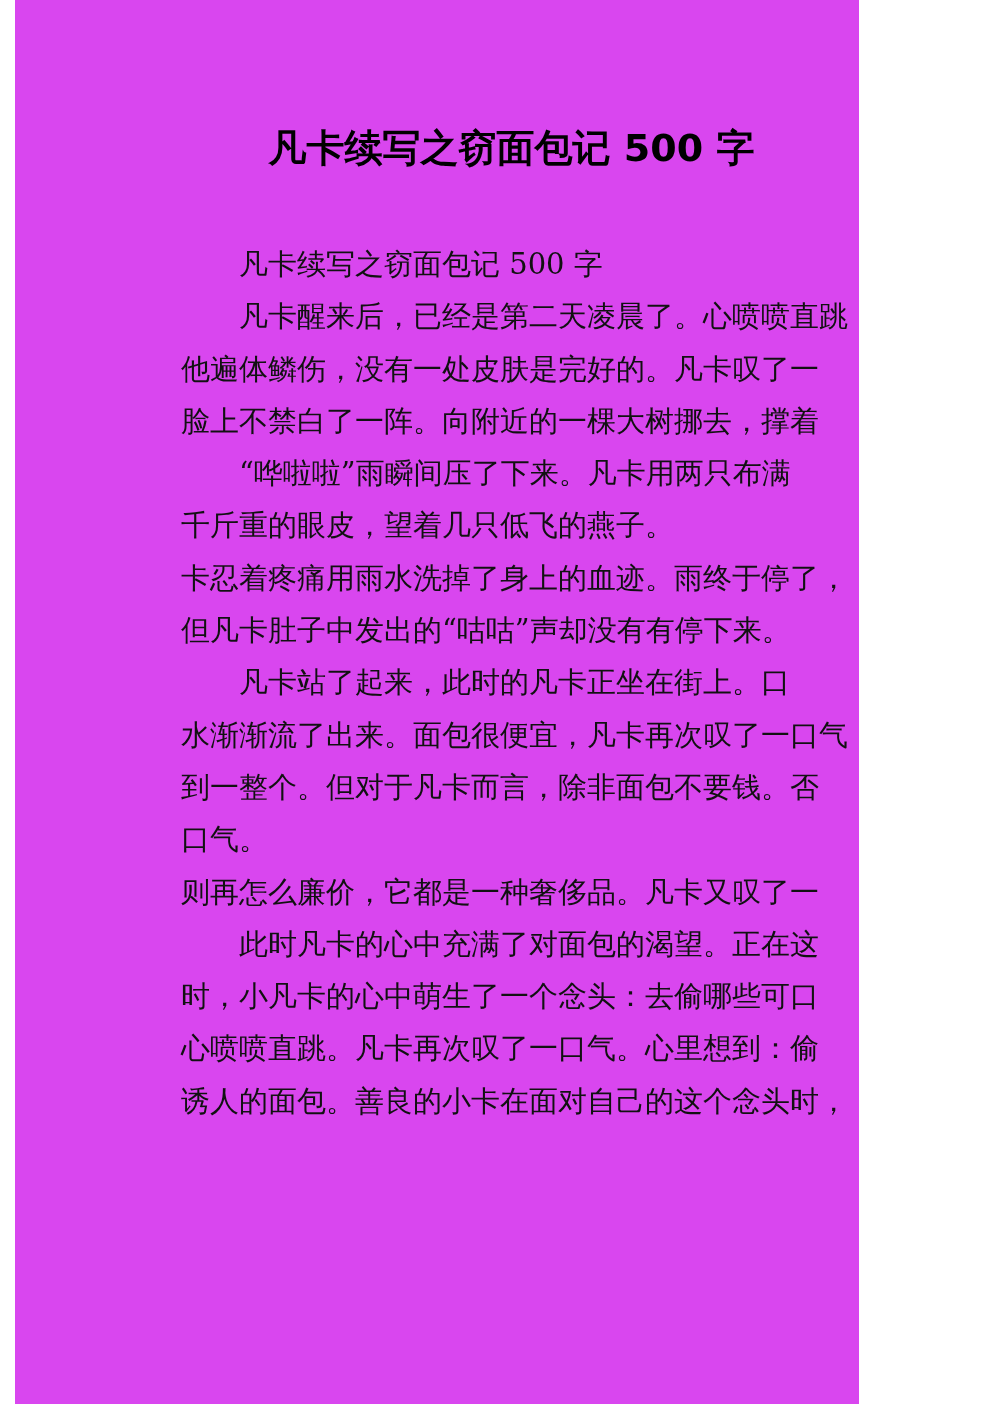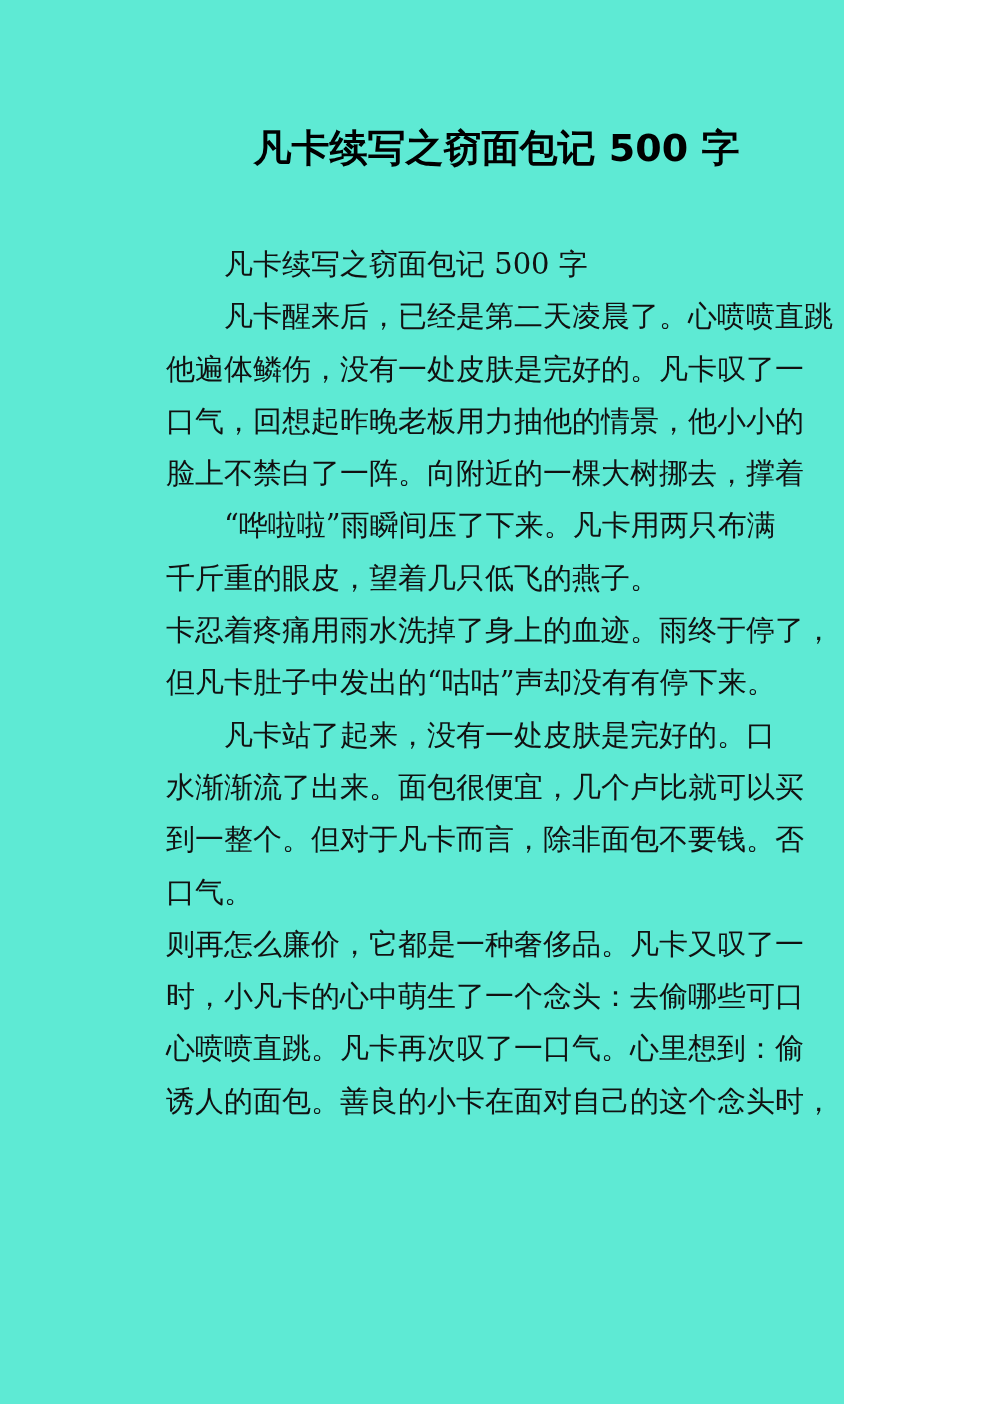--- a/index.html
+++ b/index.html
@@ -9,24 +9,24 @@
     }
     body {
       width: 993px;
       height: 1404px;
       position: relative;
       overflow: hidden;
       color: #000000;
     }
     .page {
       position: absolute;
-      left: 0; top: 0;
+      left: 15px; top: 0;
       width: 844px;
       height: 1404px;
-      background: #5eead4;
+      background: #d946ef;
     }
     .doc-title {
       position: absolute;
       left: 0;
       top: 120px;
       width: 993px;
       text-align: center;
       font-family: "DejaVu Sans", "Liberation Sans", sans-serif;
       font-weight: bold;
       font-size: 38px;
@@ -57,28 +57,28 @@
 </head>
 <body>
 
 <div class="page">
   <h1 class="doc-title">凡卡续写之窃面包记 500 字</h1>
 
   <div class="body-text">
     <span class="line indent">凡卡续写之窃面包记 500 字</span>
     <span class="line indent">凡卡醒来后，已经是第二天凌晨了。心喷喷直跳</span>
     <span class="line">他遍体鳞伤，没有一处皮肤是完好的。凡卡叹了一</span>
-    <span class="line">口气，回想起昨晚老板用力抽他的情景，他小小的</span>
     <span class="line">脸上不禁白了一阵。向附近的一棵大树挪去，撑着</span>
     <span class="line indent">“哗啦啦”雨瞬间压了下来。凡卡用两只布满</span>
     <span class="line">千斤重的眼皮，望着几只低飞的燕子。</span>
     <span class="line">卡忍着疼痛用雨水洗掉了身上的血迹。雨终于停了，</span>
     <span class="line">但凡卡肚子中发出的“咕咕”声却没有有停下来。</span>
-    <span class="line indent">凡卡站了起来，没有一处皮肤是完好的。口</span>
-    <span class="line">水渐渐流了出来。面包很便宜，几个卢比就可以买</span>
+    <span class="line indent">凡卡站了起来，此时的凡卡正坐在街上。口</span>
+    <span class="line">水渐渐流了出来。面包很便宜，凡卡再次叹了一口气</span>
     <span class="line">到一整个。但对于凡卡而言，除非面包不要钱。否</span>
     <span class="line">口气。</span>
     <span class="line">则再怎么廉价，它都是一种奢侈品。凡卡又叹了一</span>
+    <span class="line indent">此时凡卡的心中充满了对面包的渴望。正在这</span>
     <span class="line">时，小凡卡的心中萌生了一个念头：去偷哪些可口</span>
     <span class="line">心喷喷直跳。凡卡再次叹了一口气。心里想到：偷</span>
     <span class="line">诱人的面包。善良的小卡在面对自己的这个念头时，</span>
   </div>
 </div>
 
 </body></html>

